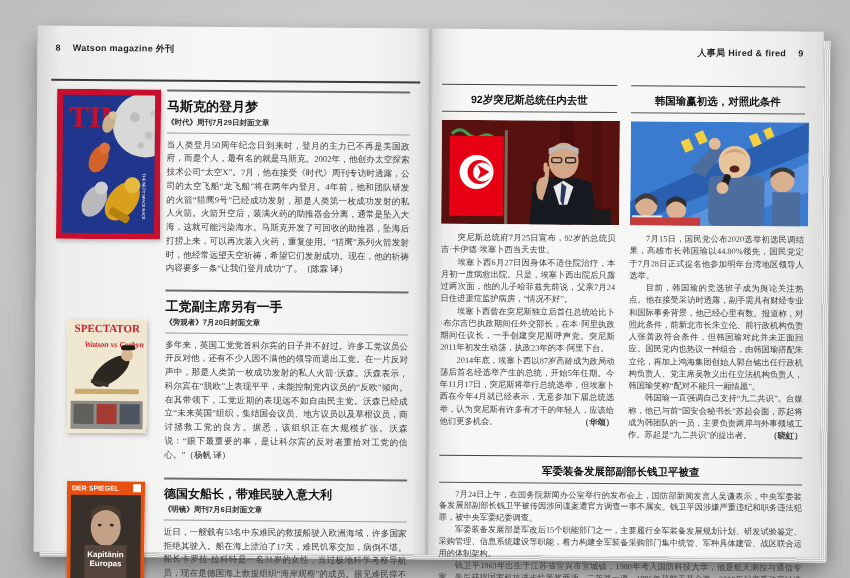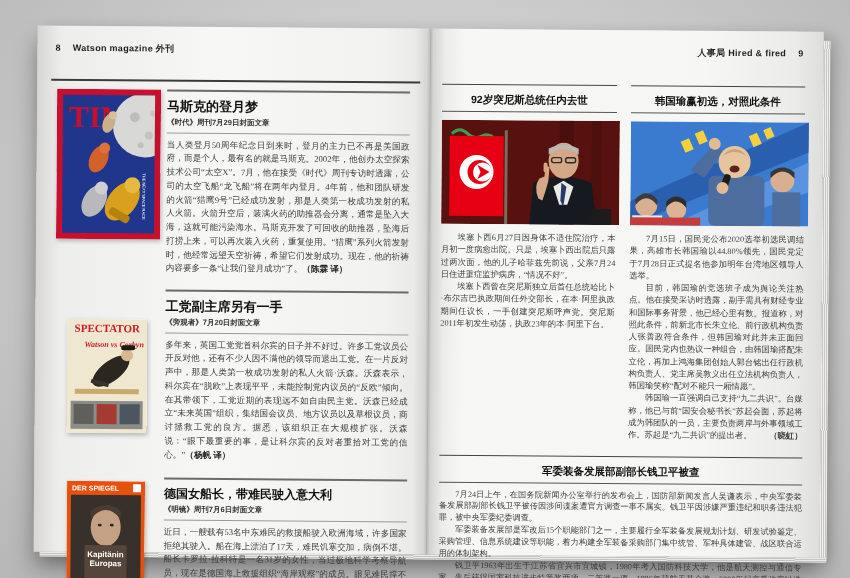--- a/index.html
+++ b/index.html
@@ -34,21 +34,21 @@
   .l-article{display:flex;margin-top:6px;}
   .cover-col{width:116px;flex:none;display:flex;justify-content:center;align-items:flex-start;}
   .text-col{flex:1;padding-right:10px;min-width:0;}
   .rule-a{height:1.5px;background:#6b6b6b;}
   .rule-b{height:1px;background:#9a9a9a;margin-bottom:5px;}
   .l-title{font-size:13px;font-weight:bold;margin:6px 0 2px 0;color:#111;}
   .l-src{font-size:7.5px;font-weight:bold;color:#333;margin-bottom:5px;}
   .bodytext{font-family:"Liberation Serif",serif;font-size:8.6px;line-height:1.6;
             text-align:justify;color:#3b3b3b;margin:4px 0 0 0;}
   .bodytext .lead{text-indent:2em;}
-  .byline{font-weight:bold;color:#222;white-space:nowrap;}
+  .byline{font-weight:normal;color:#222;white-space:nowrap;}
   
   .cols{display:flex;gap:14px;margin-top:26px;}
   .col{flex:1;min-width:0;}
   .r-titleblock{border-top:1.6px solid #444;border-bottom:1.2px solid #555;
                 text-align:center;padding:4px 0;}
   .r-title{font-size:10.5px;font-weight:bold;color:#111;}
   .photo{margin-top:8px;margin-bottom:8px;line-height:0;}
   .r-body p{font-family:"Liberation Serif",serif;font-size:8.3px;line-height:1.48;
             text-align:justify;color:#3b3b3b;margin:0;text-indent:2em;}
   .by-r{float:right;font-weight:bold;font-family:"Liberation Serif",serif;}
@@ -208,22 +208,24 @@
                 <path d="M107 34 Q122 22 137 34 L137 28 Q122 20 107 28 Z" fill="#b9b9b7"></path>
                 <rect x="110" y="37" width="10" height="5" rx="2" fill="none" stroke="#2b2b2b" stroke-width="1.4"></rect>
                 <rect x="124" y="37" width="10" height="5" rx="2" fill="none" stroke="#2b2b2b" stroke-width="1.4"></rect>
                 <path d="M97 78 Q92 66 98 58 L103 56 L104 46 L108 46 L107 60 Q104 72 101 80 Z" fill="#d4a886"></path>
                 <rect x="102" y="42" width="4" height="10" rx="2" fill="#d4a886"></rect>
               </g>
               <rect x="150" y="88" width="20" height="16" fill="#1c1c1c"></rect>
             </svg>
           </div>
           <div class="r-body">
+            <p>突尼斯总统府7月25日宣布，92岁的总统贝吉·卡伊德·埃塞卜西当天去世。</p>
             <p>埃塞卜西6月27日因身体不适住院治疗，本月初一度病愈出院。只是，埃塞卜西出院后只露过两次面，他的儿子哈菲兹先前说，父亲7月24日住进重症监护病房，“情况不好”。</p>
             <p>埃塞卜西曾在突尼斯独立后首任总统哈比卜·布尔吉巴执政期间任外交部长，在本·阿里执政期间任议长，一手创建突尼斯呼声党。突尼斯2011年初发生动荡，执政23年的本·阿里下台。</p>
+            <p><span>2014年底，埃塞卜西以87岁高龄成为政局动荡后首名经选举产生的总统，开始5年任期。今年11月17日，突尼斯将举行总统选举，但埃塞卜西在今年4月就已经表示，无意参加下届总统选举，认为突尼斯有许多有才干的年轻人，应该给他们更多机会。</span><span class="by-r">（华颂）</span></p>
           </div>
         </div>
 
         <div class="col">
           <div class="r-titleblock">
             <span class="r-title">韩国瑜赢初选，对照此条件</span>
           </div>
           <div class="photo">
             <svg width="178" height="104" viewBox="0 0 178 104">
               <rect width="178" height="104" fill="#3a7bd0"></rect>

